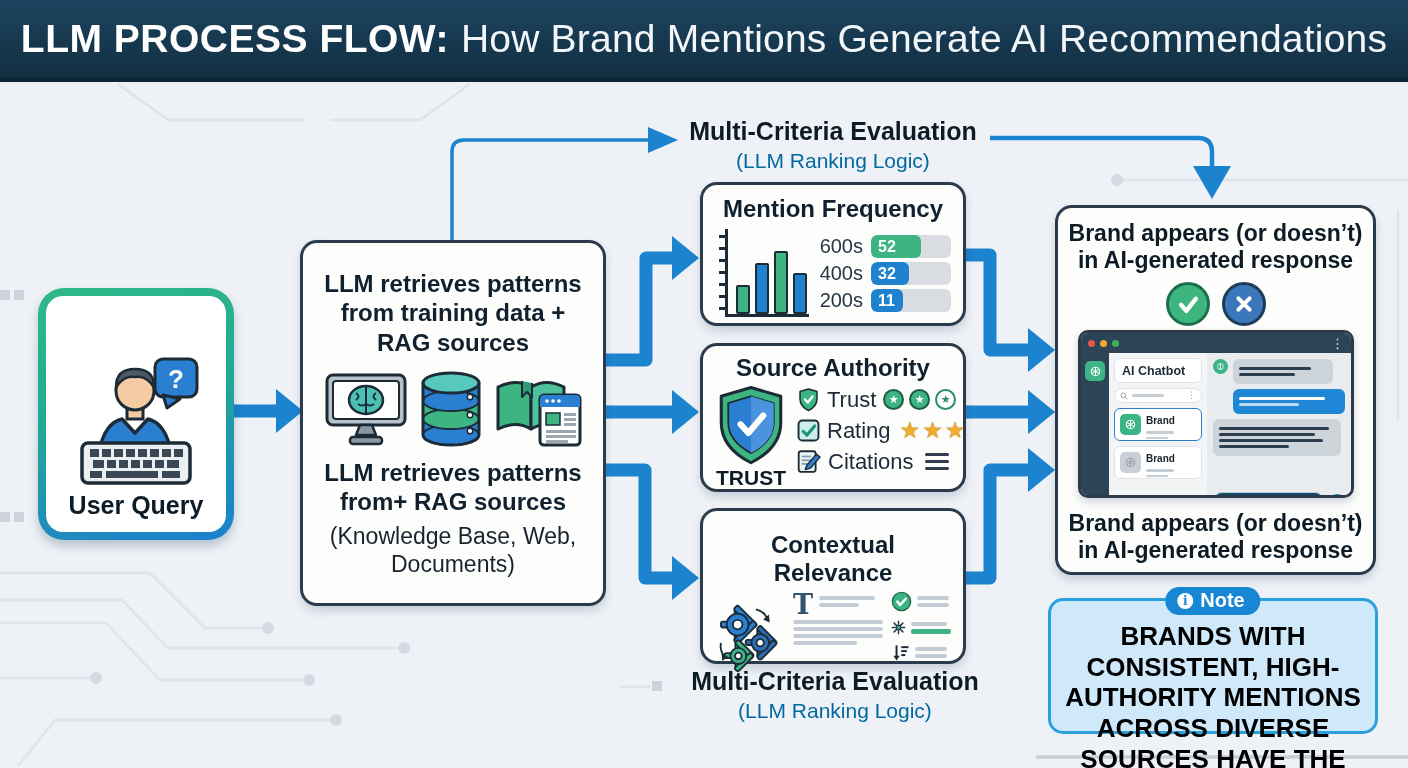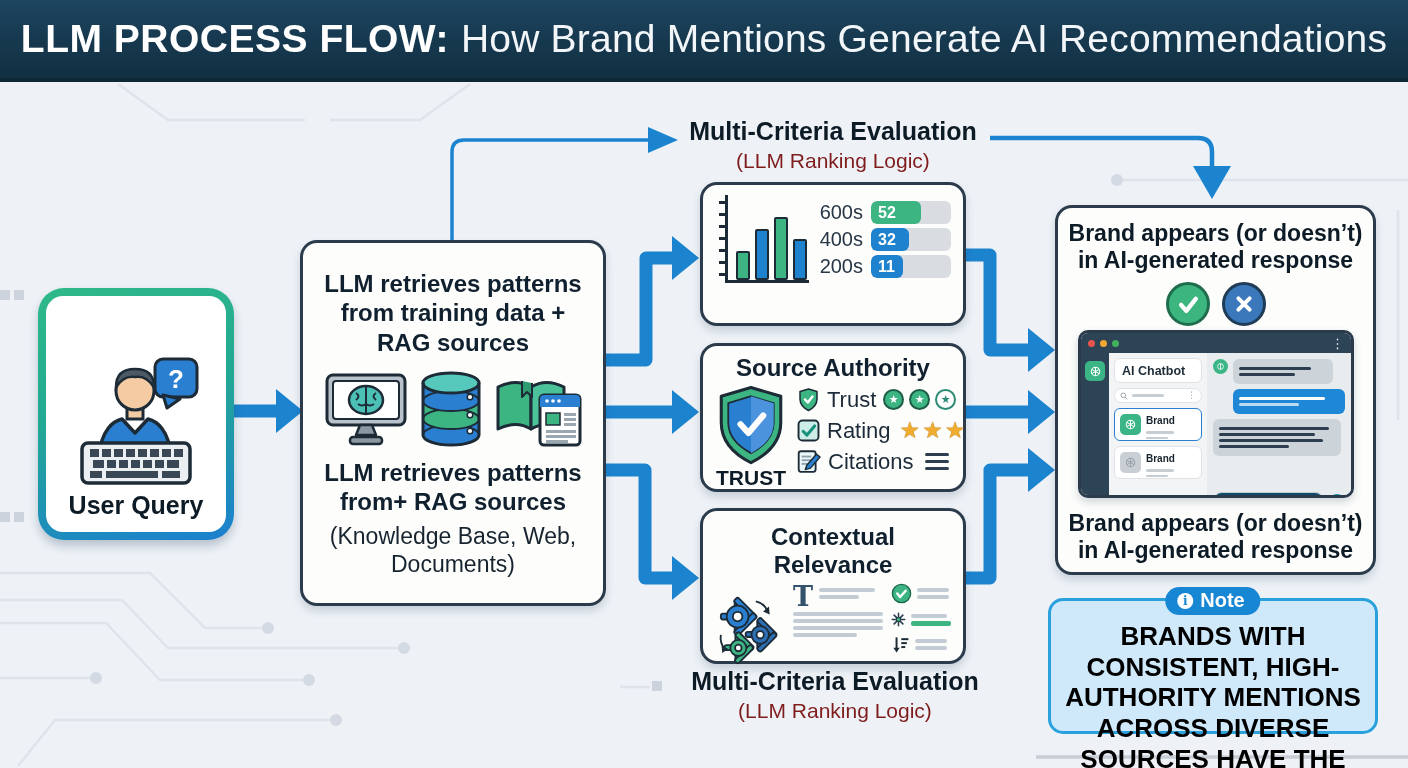--- a/index.html
+++ b/index.html
@@ -28,21 +28,21 @@
   
   .ret{left:300px;top:240px;width:306px;height:366px;padding:26px 24px 10px;display:flex;
        flex-direction:column;align-items:center;}
   .ret .h1{font-weight:700;font-size:24px;line-height:1.22;text-align:center;color:#10202e;width:272px;}
   .ret .icons{display:flex;align-items:center;gap:8px;margin:14px 0 10px;}
   .ret .h2{font-weight:700;font-size:24px;line-height:1.2;text-align:center;color:#10202e;width:260px;}
   .ret .h3{font-weight:400;font-size:23px;line-height:1.22;text-align:center;color:#17242f;margin-top:6px;width:250px;}
   
   .ev-label{position:absolute;text-align:center;}
   .ev-label .l1{font-weight:700;font-size:25px;color:#0d1b26;line-height:1.1;}
-  .ev-label .l2{font-weight:400;font-size:21px;color:#7f1d1d;margin-top:3px;}
+  .ev-label .l2{font-weight:400;font-size:21px;color:#0369a1;margin-top:3px;}
   
   .mf{left:700px;top:182px;width:266px;height:144px;padding:10px 12px 6px;}
   .mf .btitle{font-size:24px;margin-bottom:6px;}
   .mf-body{display:flex;align-items:flex-start;gap:10px;}
   .mf-chart{position:relative;width:86px;height:88px;border-left:3px solid #1c2b36;
             border-bottom:3px solid #1c2b36;box-sizing:border-box;display:flex;align-items:flex-end;margin-left:10px;}
   .mf-tick{position:absolute;left:-9px;width:7px;height:2.5px;background:#1c2b36;}
   .mf-bars{display:flex;align-items:flex-end;gap:5px;padding-left:8px;width:100%;height:100%;}
   .mf-bar{width:14px;border:2px solid #1c2b36;border-radius:2px;box-sizing:border-box;}
   .mf-rows{flex:1;padding-top:2px;}
@@ -60,21 +60,21 @@
   .sa-rows{flex:1;}
   .sa-row{display:flex;align-items:center;gap:7px;height:31px;font-size:22px;color:#1d2b38;}
   .badge{width:21px;height:21px;border-radius:50%;display:flex;align-items:center;justify-content:center;
          font-size:11px;box-sizing:border-box;}
   .badge.f{background:#3db583;border:2px solid #1d5c46;color:#fff;}
   .badge.o{background:#fff;border:2px solid #2c8b74;color:#2c8b74;}
   .ham{display:flex;flex-direction:column;gap:4px;margin-left:4px;}
   .ham div{width:24px;height:3px;background:#2c3e50;border-radius:2px;}
   .stars{color:#f0ac2f;font-size:23px;letter-spacing:2px;margin-left:2px;text-shadow:0 0 1px #8a6210;}
   
-  .cr{left:700px;top:508px;width:266px;height:156px;padding:12px 10px;}
+  .cr{left:700px;top:508px;width:266px;height:156px;padding:20px 10px;}
   .cr .btitle{font-size:24px;}
   .cr-body{display:flex;gap:8px;padding:2px 2px 0;}
   .cr-doc{width:92px;padding-top:4px;}
   .cr-trow{display:flex;gap:6px;align-items:flex-start;}
   .cr-T{font-family:"DejaVu Serif",serif;font-weight:700;font-size:27px;line-height:.9;color:#33526b;}
   .ln{height:4px;background:#c3ccd4;border-radius:2px;margin:3px 0;}
   .ln.g{background:#3db583;}
   .cr-mini{width:60px;padding-top:2px;}
   .cr-mrow{display:flex;gap:5px;align-items:center;margin-bottom:6px;}
   
@@ -280,20 +280,21 @@
     <div class="h2">LLM retrieves patterns from+ RAG sources</div>
     <div class="h3">(Knowledge Base, Web, Documents)</div>
   </div>
 
   <div class="ev-label" style="left:680px;top:118px;width:306px;">
     <div class="l1">Multi-Criteria Evaluation</div>
     <div class="l2">(LLM Ranking Logic)</div>
   </div>
 
   <div class="box mf">
+    <div class="btitle">Mention Frequency</div>
     <div class="mf-body">
       <div class="mf-chart">
         <div class="mf-tick" style="top:6px"></div>
           <div class="mf-tick" style="top:18px"></div>
         <div class="mf-tick" style="top:30px"></div>
           <div class="mf-tick" style="top:42px"></div>
         <div class="mf-tick" style="top:54px"></div>
           <div class="mf-tick" style="top:66px"></div>
         <div class="mf-tick" style="top:78px"></div>
         <div class="mf-bars">

